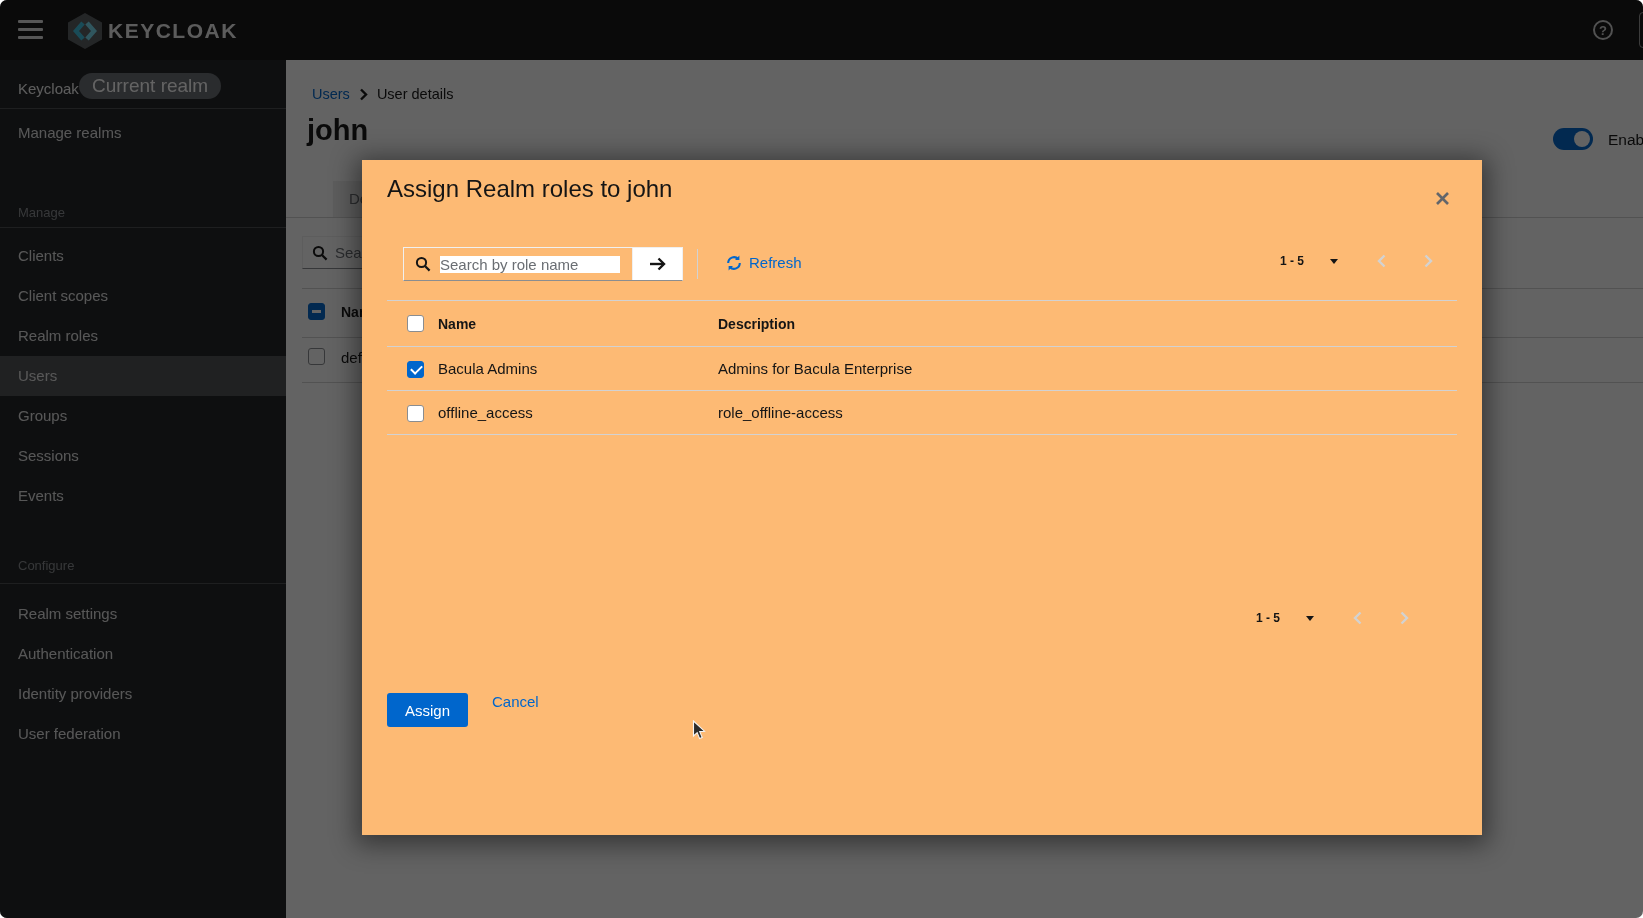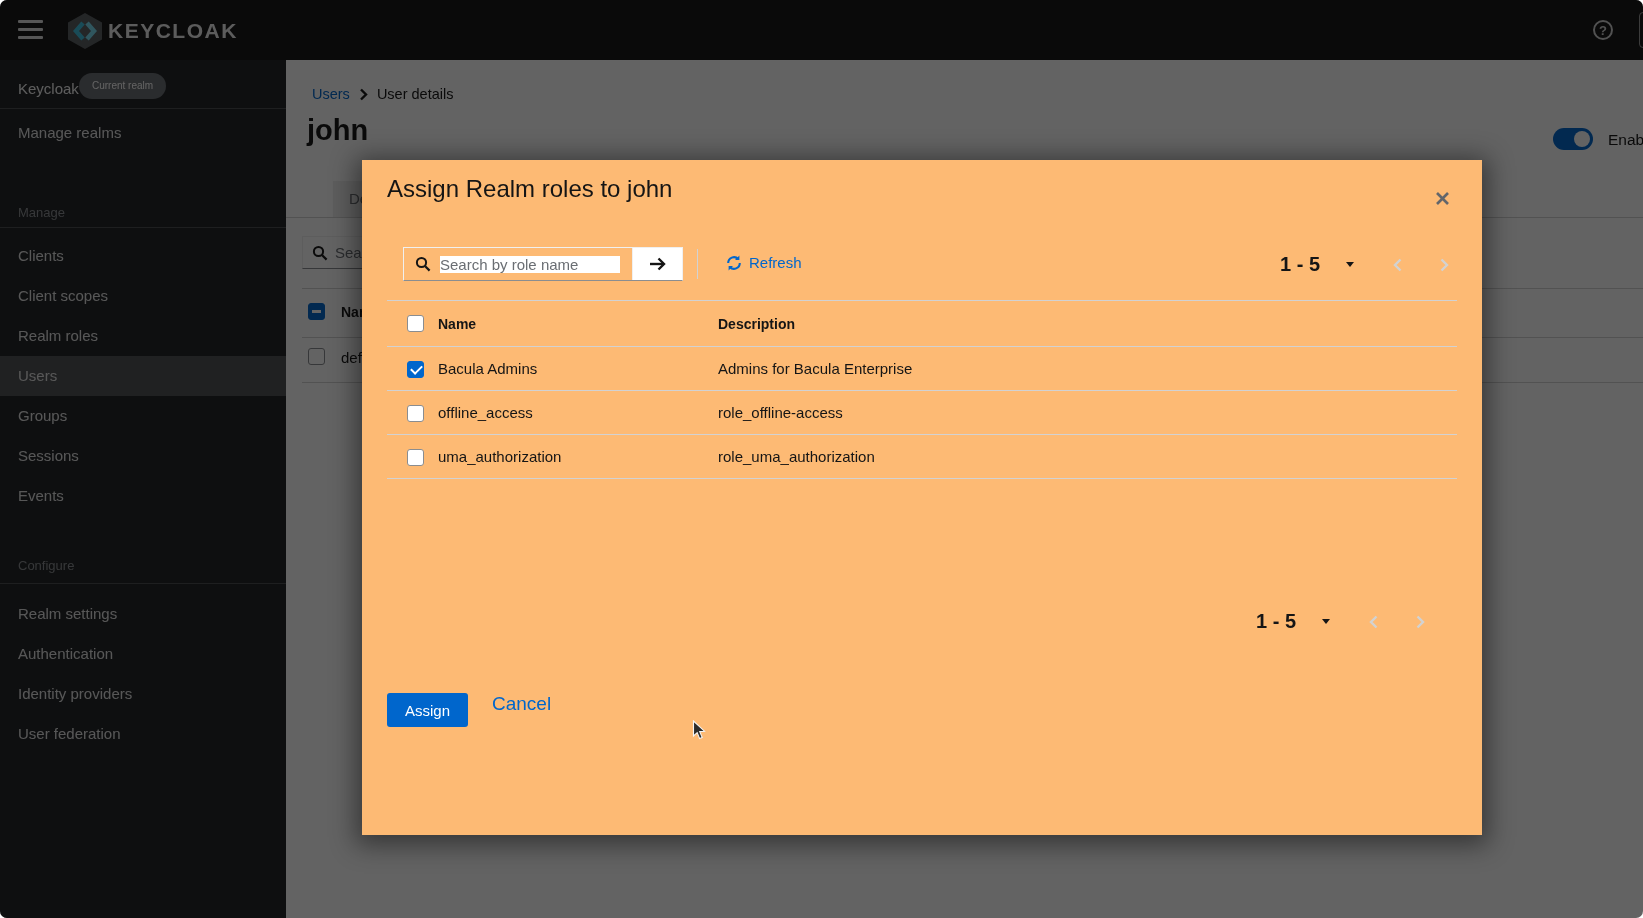--- a/index.html
+++ b/index.html
@@ -15,21 +15,21 @@
   .logo-text { color:#ededed; font-size:21px; font-weight:bold; letter-spacing:1.5px; margin-left:2px; }
   .help-btn { position:absolute; left:1593px; top:20px; width:20px; height:20px; border:2px solid #cfcfcf;
               border-radius:50%; color:#cfcfcf; font-size:13px; font-weight:bold; text-align:center; line-height:17px; }
   .edge-frag { position:absolute; left:1639px; top:12px; width:10px; height:36px; border:1px solid #9a9a9a; border-radius:4px; }
 
   
   .sidebar { position:absolute; left:0; top:60px; width:286px; height:858px; background:#212427; z-index:2; color:#e8e8e8; }
   .realm-row { position:absolute; left:0; top:12px; width:286px; height:36px; }
   .realm-name { position:absolute; left:18px; top:8px; font-size:15px; color:#f0f0f0; }
   .realm-badge { position:absolute; left:79px; top:1px; height:26px; padding:0 13px; background:#6a6e73; color:#fff;
-                 border-radius:13px; font-size:10px; line-height:26px; }
+                 border-radius:13px; font-size:19px; line-height:26px; }
   .side-div { position:absolute; left:0; width:286px; height:1px; background:#4a4d50; }
   .nav-item { position:absolute; left:0; width:286px; height:40px; line-height:40px; padding-left:18px;
               font-size:15px; color:#e0e0e0; cursor:pointer; }
   .nav-item.current { background:#4f5255; }
   .nav-group { position:absolute; left:18px; font-size:13px; color:#8a8d90; }
 
   
   .content { position:absolute; left:286px; top:60px; width:1357px; height:858px; background:#fff; }
   .breadcrumb { position:absolute; left:26px; top:26px; font-size:14.5px; display:flex; align-items:center; }
   .bc-link { color:#0066cc; cursor:pointer; }
@@ -73,39 +73,39 @@
   .m-search { flex:1; display:flex; align-items:center; padding-left:11px; }
   .m-search input { border:none; outline:none; font-size:15px; color:#151515; width:180px; margin-left:9px;
                     font-family:"Liberation Sans", sans-serif; }
   .m-search input::placeholder { color:#6a6e73; opacity:1; }
   .m-arrow-btn { width:50px; border-left:1px solid #f0f0f0; display:flex; align-items:center; justify-content:center;
                  background:#fff; cursor:pointer; }
   .m-divider { position:absolute; left:335px; top:89px; width:1px; height:30px; background:#d2d2d2; }
   .m-refresh { position:absolute; left:364px; top:94px; display:flex; align-items:center; gap:7px;
                color:#0066cc; font-size:15px; cursor:pointer; }
   .pag { position:absolute; display:flex; align-items:center; }
-  .pag-range { font-size:20px; font-weight:bold; color:#151515; }
+  .pag-range { font-size:12px; font-weight:bold; color:#151515; }
   .pag-caret { width:0; height:0; border-left:4.5px solid transparent; border-right:4.5px solid transparent;
                border-top:5px solid #151515; margin-left:26px; cursor:pointer; }
   .pag-prev { margin-left:38px; cursor:default; display:flex; }
   .pag-next { margin-left:36px; cursor:default; display:flex; }
   .pag-top { left:918px; top:93px; }
   .pag-bottom { left:894px; top:450px; }
 
   .m-table { position:absolute; left:25px; top:140px; width:1070px; border-collapse:collapse; }
   .m-table th, .m-table td { text-align:left; border-bottom:1px solid #d2d2d2; }
   .m-table thead th { border-top:1px solid #d2d2d2; height:46px; font-size:14px; font-weight:bold; color:#151515; }
   .m-table td { height:44px; font-size:15px; color:#151515; }
   .col-cb { width:51px; padding-left:20px; }
   .col-name { width:280px; }
 
   .m-footer { position:absolute; left:25px; top:533px; display:flex; align-items:flex-start; }
   .assign-btn { width:81px; height:34px; background:#0066cc; color:#fff; border:none; border-radius:3px;
                 font-size:15px; font-family:"Liberation Sans", sans-serif; cursor:pointer; }
-  .cancel-link { margin-left:24px; color:#0066cc; font-size:19px; cursor:pointer; }
+  .cancel-link { margin-left:24px; color:#0066cc; font-size:15px; cursor:pointer; }
 
   .cursor { position:absolute; left:692px; top:720px; z-index:100; pointer-events:none; }
 </style>
 </head>
 <body>
 
 <div id="viewport">
 
   <header class="masthead">
     <div class="hamburger">
@@ -252,25 +252,20 @@
         <tr>
           <td class="col-cb"><span class="cb checked"></span></td>
           <td>Bacula Admins</td>
           <td>Admins for Bacula Enterprise</td>
         </tr>
         <tr>
           <td class="col-cb"><span class="cb"></span></td>
           <td>offline_access</td>
           <td>role_offline-access</td>
         </tr>
-        <tr>
-          <td class="col-cb"><span class="cb"></span></td>
-          <td>uma_authorization</td>
-          <td>role_uma_authorization</td>
-        </tr>
       </tbody>
     </table>
 
     <div class="pag pag-bottom">
       <span class="pag-range">1 - 5</span>
       <span class="pag-caret"></span>
       <span class="pag-prev">
         <svg width="11" height="16" viewBox="0 0 11 16">
             <path d="M8.5 2.5 L3 8 L8.5 13.5" fill="none" stroke="#d2d2d2" stroke-width="2.4"></path>
           </svg>

